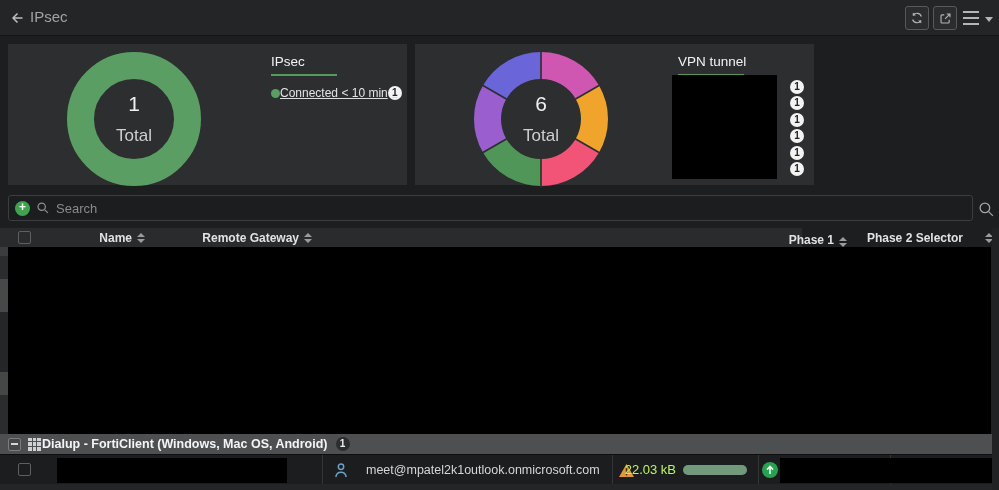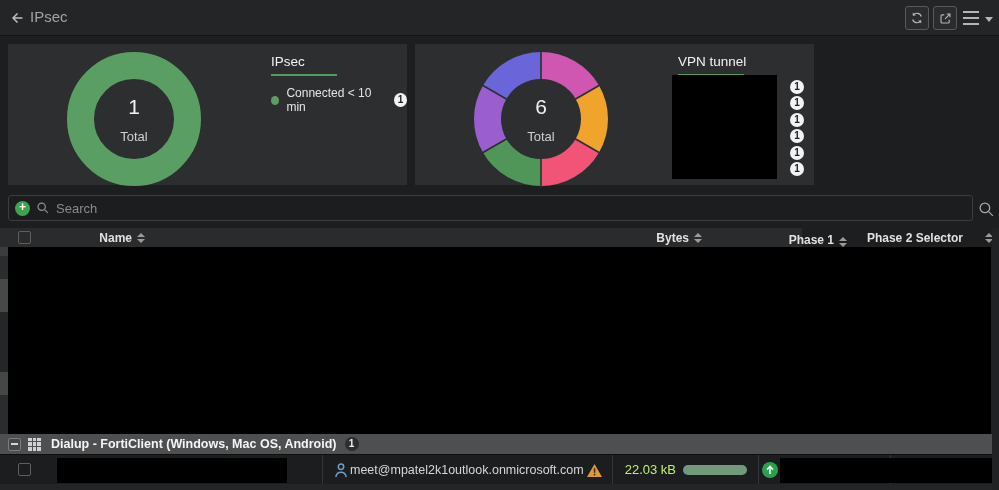--- a/index.html
+++ b/index.html
@@ -17,25 +17,25 @@
   .btn-refresh { left:905px; } .btn-external { left:933px; }
   .burger { position:absolute; left:963px; top:11px; width:16px; height:14px; display:flex; flex-direction:column; justify-content:space-between; }
   .burger i { display:block; height:2px; background:#b5b5b5; }
   .caret { position:absolute; left:985px; top:17px; width:0; height:0; border-left:4px solid transparent; border-right:4px solid transparent; border-top:5px solid #b5b5b5; }
   
   .panel { position:absolute; top:44px; width:399px; height:141px; background:#2c2e2f; }
   .panel-uptime { left:8px; } .panel-vpn { left:415px; }
   .donut-wrap { position:absolute; left:56px; top:5px; width:140px; height:140px; }
   .donut-center { position:absolute; left:0; top:0; width:140px; height:140px; display:flex; flex-direction:column; align-items:center; justify-content:center; pointer-events:none; }
   .donut-total { font-size:21px; color:#f0f0f0; }
-  .donut-total-label { font-size:13px; color:#cfcfcf; margin-top:10px; }
+  .donut-total-label { font-size:17px; color:#cfcfcf; margin-top:10px; }
   .legend-block { position:absolute; left:263px; top:10px; }
   .legend-title { font-size:13.5px; color:#f2f2f2; }
   .legend-underline { width:66px; height:2px; background:#569a5f; margin-top:5px; }
-  .legend-item { display:flex; align-items:center; gap:7px; margin-top:10px; }
+  .legend-item { display:flex; align-items:center; margin-top:10px;text-decoration:underline; }
   .legend-dot { width:9px; height:9px; border-radius:50%; }
   .legend-label { font-size:12px; color:#e4e4e4; }
   .count-badge { width:14px; height:14px; border-radius:50%; background:#f3f3f3; color:#222; font-size:10px; font-weight:bold; line-height:14px; text-align:center; }
   .vpn-redaction { position:absolute; left:257px; top:31px; width:105px; height:104px; background:#000; }
   .vpn-badges { position:absolute; left:375px; top:0; width:14px; height:141px; }
   .vpn-badges .count-badge { position:absolute; left:0; }
   
   .search-box { position:absolute; left:8px; top:195px; width:965px; height:26px; background:#1b1d1e; border:1px solid #3b3d3e; border-radius:3px; display:flex; align-items:center; padding:0 6px; gap:6px; }
   .add-circle { width:15px; height:15px; border-radius:50%; background:#3fa24f; color:#fff; font-size:12px; font-weight:bold; line-height:13px; text-align:center; flex:none; }
   .search-input { flex:1; background:transparent; border:none; outline:none; color:#737373; font-size:13px; font-family:"Liberation Sans",sans-serif; }
@@ -54,28 +54,28 @@
   .head-check { position:absolute; left:18px; top:3px; }
   .tbody { position:absolute; left:0; top:247px; width:999px; height:187px; background:#1f2122; }
   .stripe { position:absolute; left:0; width:8px; }
   .body-redaction { position:absolute; left:8px; top:0; width:983px; height:187px; background:#000; }
   
   .group-row { position:absolute; left:0; top:434px; width:992px; height:20px; background:#4d4f50; display:flex; align-items:center; }
   .collapse-box { margin-left:8px; width:13px; height:13px; background:#454748; border:1px solid #7c7c7c; border-radius:2px; display:flex; align-items:center; justify-content:center; flex:none; }
   .collapse-box i { display:block; width:7px; height:2px; background:#d6d6d6; }
   .grid-icon { margin-left:7px; width:13px; height:13px; display:grid; grid-template-columns:repeat(3,1fr); gap:1px; flex:none; }
   .grid-icon i { background:#ced2d5; }
-  .group-label { margin-left:10px; font-size:12.5px; font-weight:bold; color:#f5f5f5; white-space:nowrap; }
+  .group-label { margin-left:1px; font-size:12.5px; font-weight:bold; color:#f5f5f5; white-space:nowrap; }
   .group-count { margin-left:8px; width:14px; height:14px; border-radius:50%; background:#2b2d2e; color:#eee; font-size:10px; font-weight:bold; line-height:14px; text-align:center; }
   
   .data-row { position:absolute; left:0; top:454px; width:999px; height:30px; background:#1b1d1e; border-top:1px solid #0e0e0e; }
   .vline { position:absolute; top:0; width:1px; height:30px; background:#333536; }
   .row-check { position:absolute; left:18px; top:8px; }
   .redact { position:absolute; background:#000; }
-  .member-cell { position:absolute; left:334px; top:0; height:30px; display:flex; align-items:center; gap:2px; }
+  .member-cell { position:absolute; left:334px; top:0; height:30px; display:flex; align-items:center; gap:18px; }
   .member-text { font-size:12.5px; color:#d6d6d6; }
   .bytes-text { position:absolute; left:610px; top:0; width:66px; height:30px; line-height:30px; text-align:right; font-size:13px; color:#bef264; }
   .bytes-bar { position:absolute; left:683px; top:10px; width:64px; height:10px; border-radius:5px; background:#72997c; }
   .up-circle { position:absolute; left:762px; top:7px; width:16px; height:16px; border-radius:50%; background:#2aa14e; display:flex; align-items:center; justify-content:center; }
   .bottom-strip { position:absolute; left:0; top:484px; width:999px; height:6px; background:#232526; }
   .scroll-track { position:absolute; left:992px; top:228px; width:7px; height:262px; background:#202223; }
 </style>
 </head>
 <body>
 
@@ -186,22 +186,22 @@
 
   <div class="thead">
     <div class="checkbox head-check"></div>
     <div class="hcell h-name">
       <span>Name</span>
       <span class="sort">
           <i class="up"></i>
           <i class="dn"></i>
         </span>
     </div>
-    <div class="hcell h-bytes">
-      <span>Bytes</span>
+    <div class="hcell h-rgw">
+      <span>Remote Gateway</span>
       <span class="sort">
           <i class="up"></i>
           <i class="dn"></i>
         </span>
     </div>
     <div class="hcell h-p1">
       <span>Phase 1</span>
       <span class="sort">
           <i class="up"></i>
           <i class="dn"></i>

